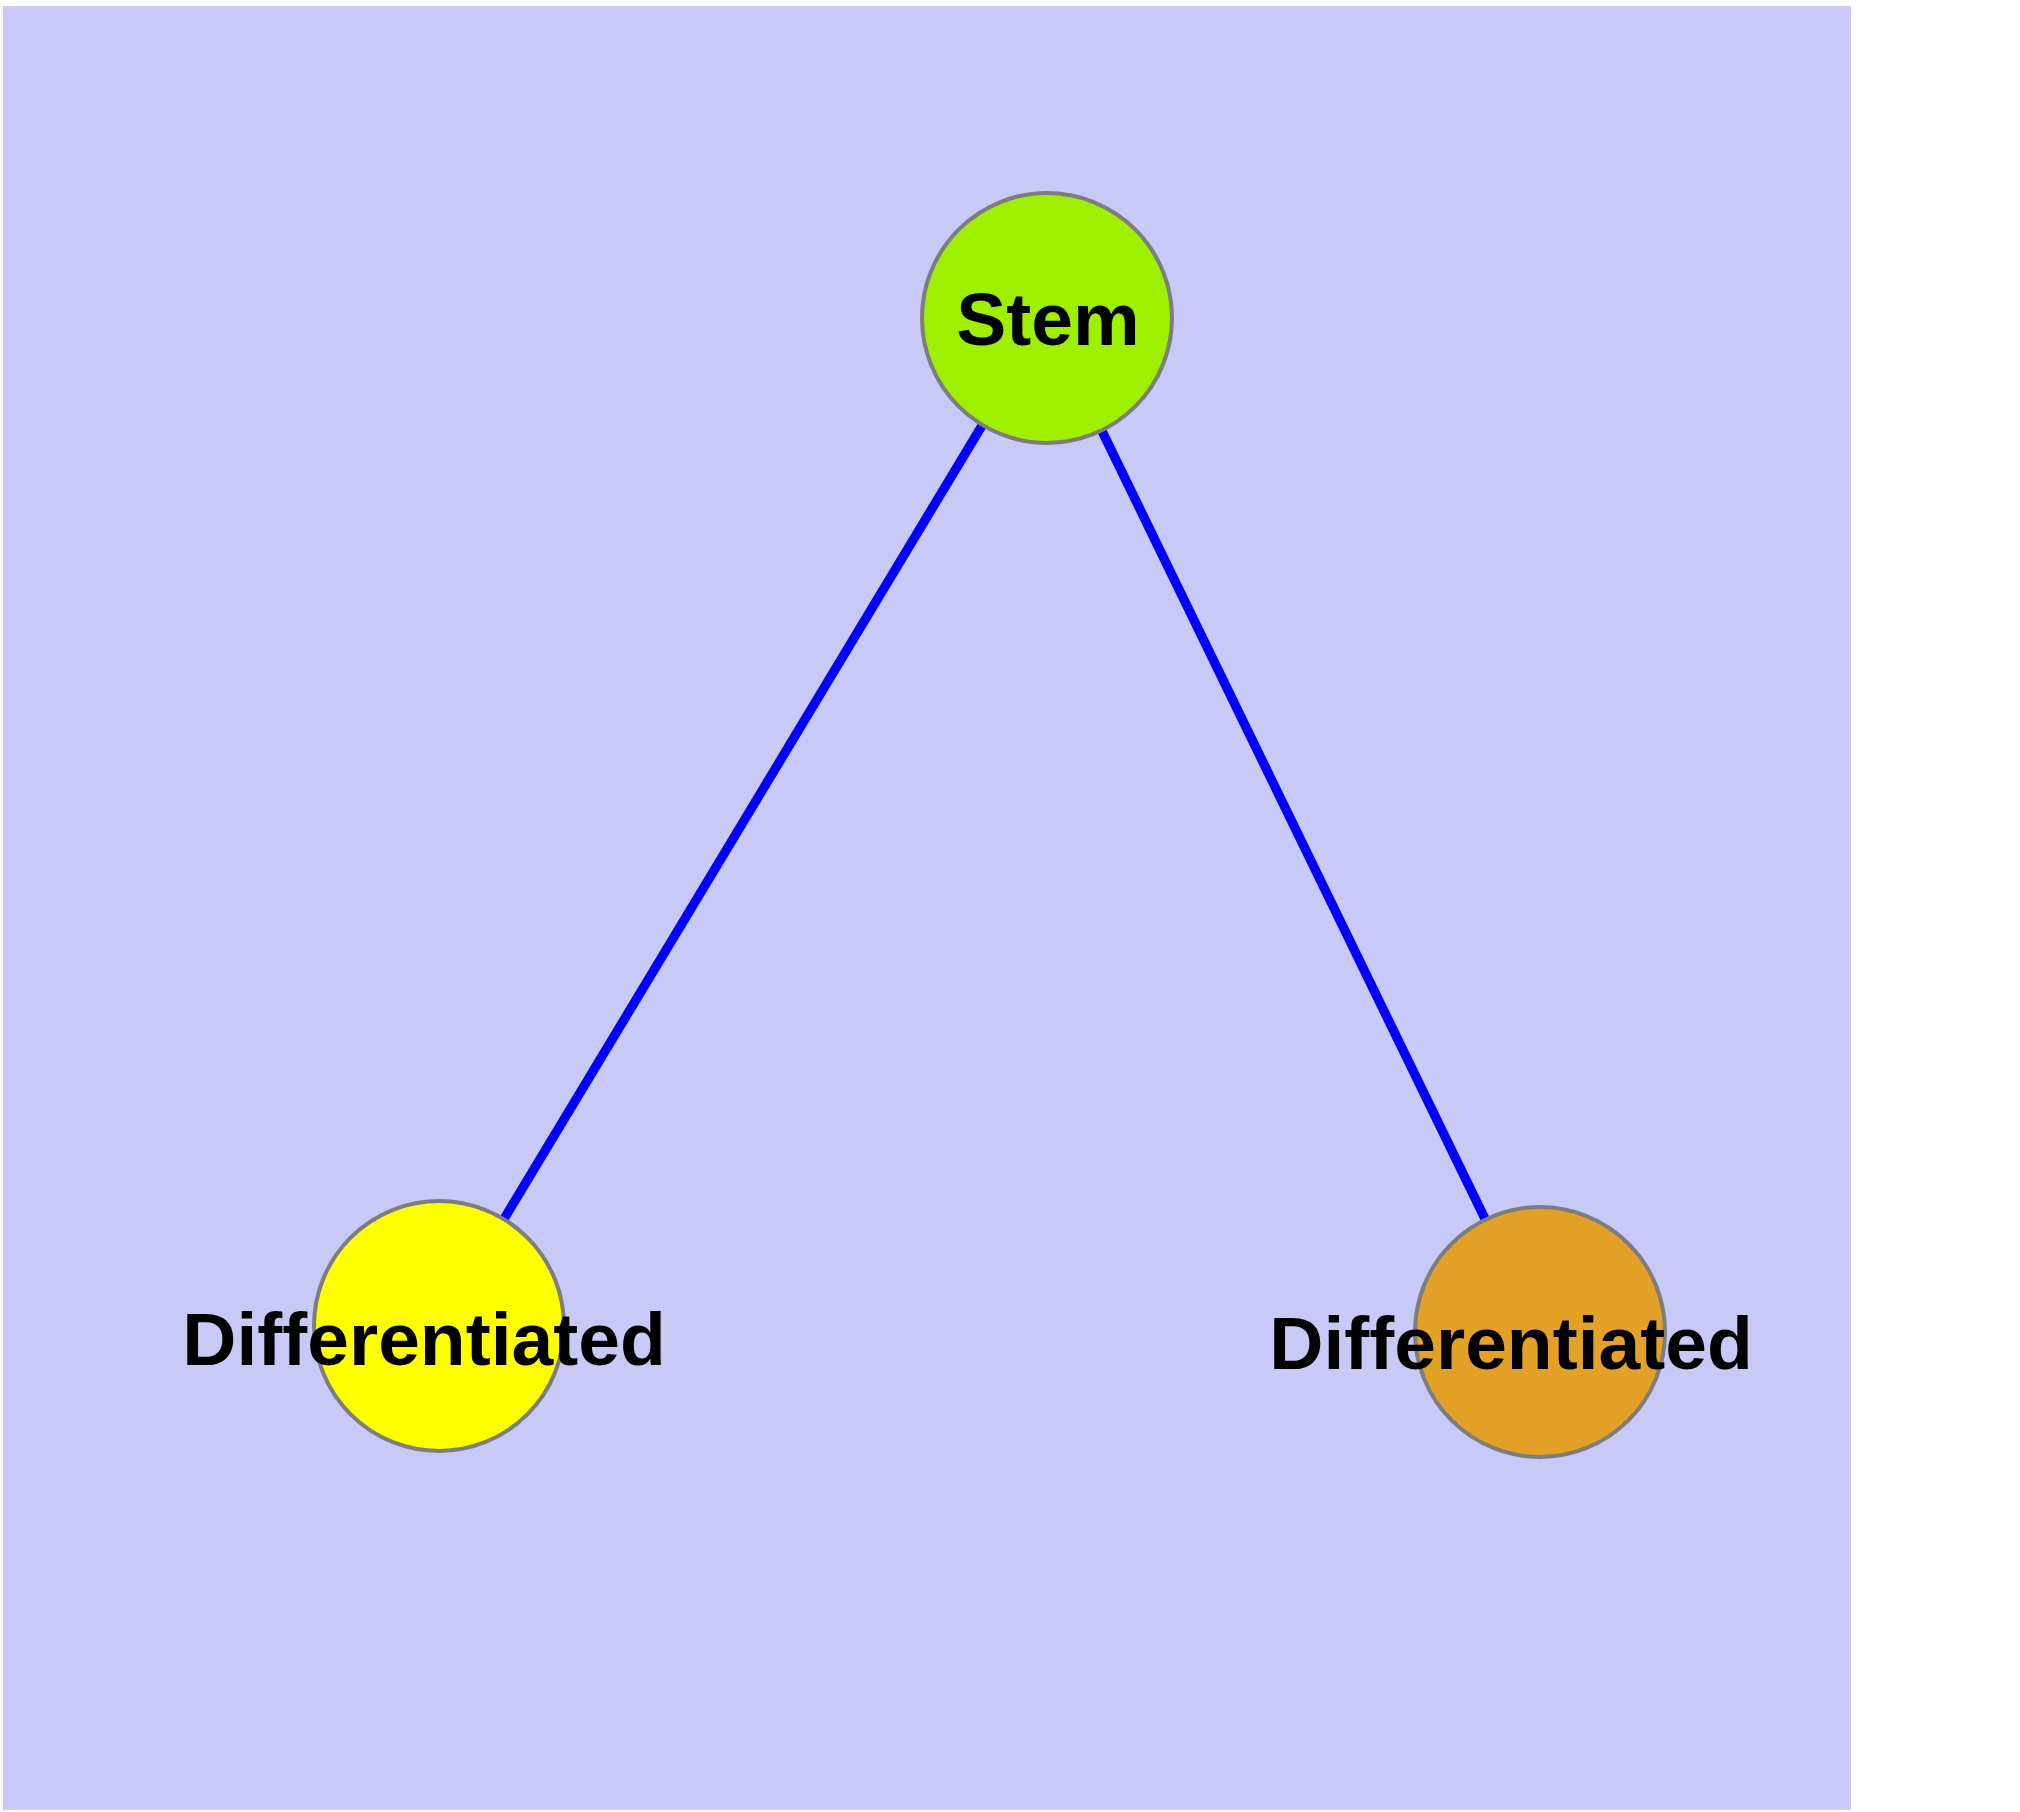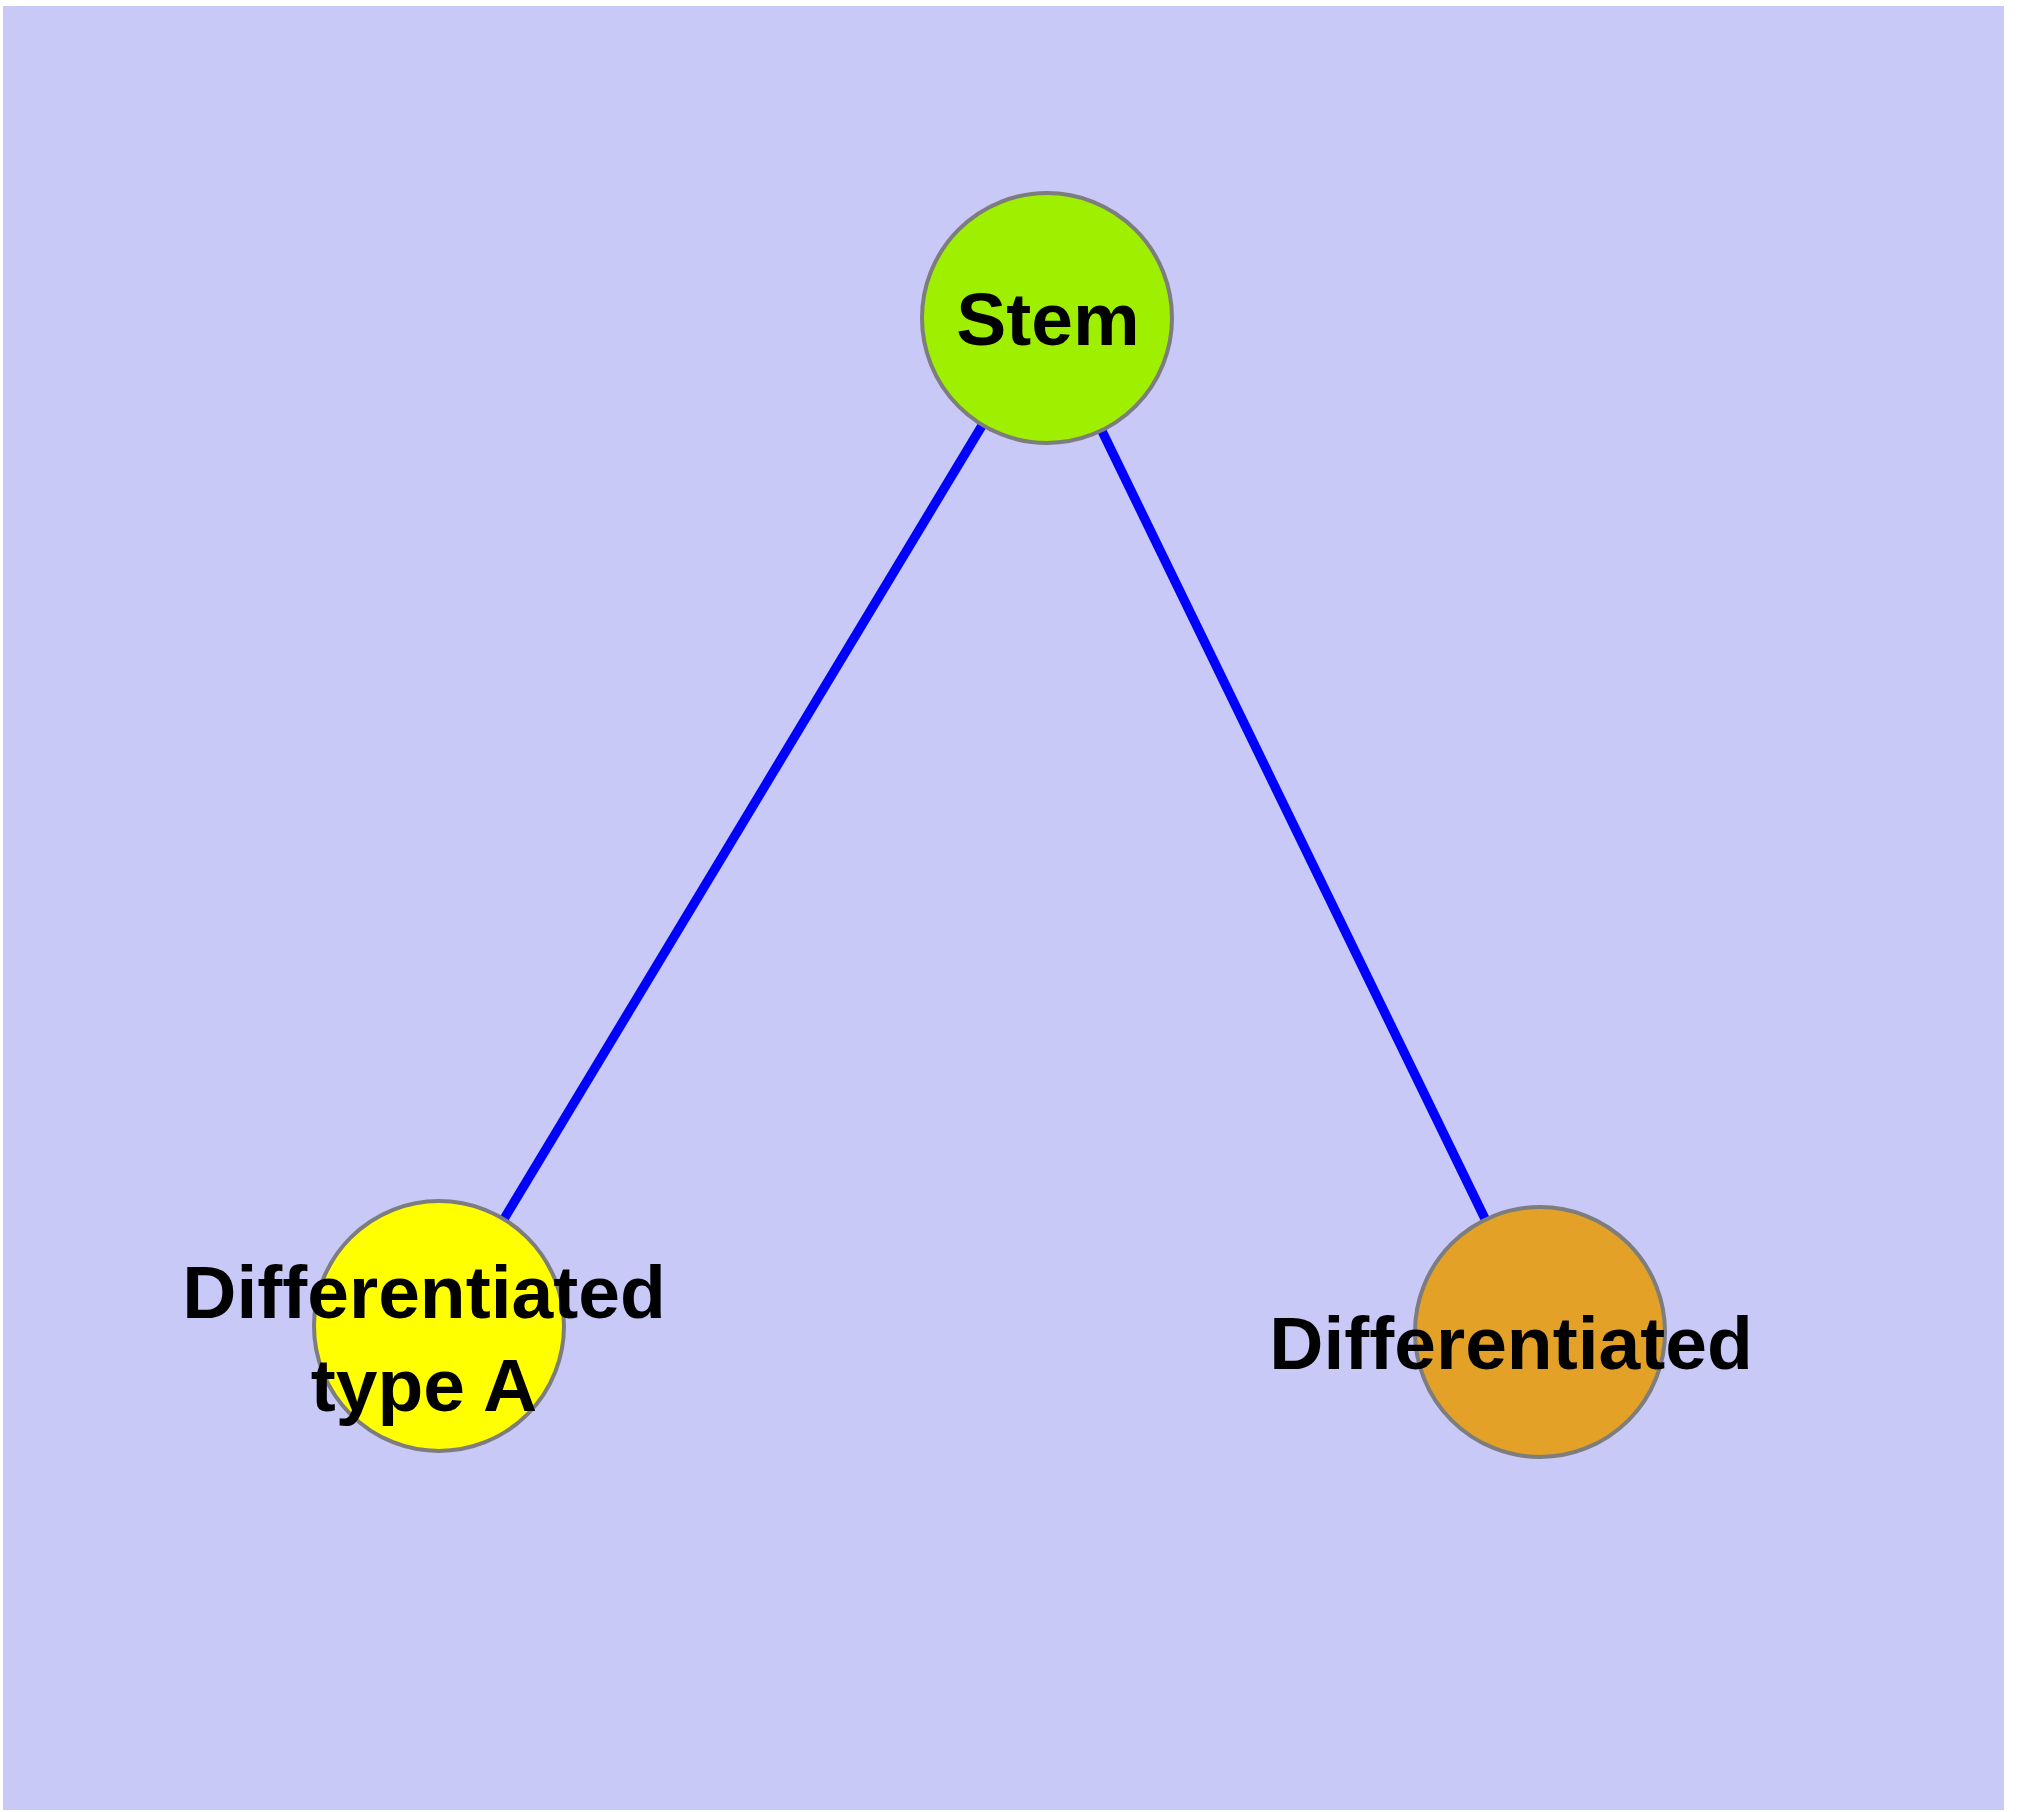--- a/index.html
+++ b/index.html
@@ -6,21 +6,21 @@
     margin: 0;
     padding: 0;
     width: 2021px;
     height: 1812px;
     background: #ffffff;
     overflow: hidden;
     font-family: "Liberation Sans", sans-serif;
   }
   .stage {
     position: relative;
-    width: 2004px;
+    width: 1851px;
     height: 1812px;
     text-decoration: underline;
   }
   .canvas {
     position: absolute;
     top: 6px;
     left: 2.5px;
     right: 0;
     bottom: 2.5px;
   }
@@ -68,21 +68,20 @@
   <div class="node" style="left: 920px; top: 191px; background-color: rgb(159, 239, 0); border-color: rgb(125, 125, 125);"></div>
 
   <div class="node" style="left: 312px; top: 1199px; background-color: rgb(255, 255, 0); border-color: rgb(125, 125, 125);"></div>
 
   <div class="node" style="left: 1413px; top: 1205px; background-color: rgb(227, 161, 40); border-color: rgb(125, 125, 125);"></div>
 
   <div class="node-label" style="left: 1048px; top: 319px; color: rgb(0, 0, 0);">Stem</div>
 
   <div class="node-label" style="left: 424px; top: 1339px; color: rgb(0, 0, 0);">
     <div>Differentiated</div>
-    <div>type A</div>
   </div>
 
   <div class="node-label" style="left: 1511px; top: 1343px; color: rgb(0, 0, 0);">
     <div>Differentiated</div>
   </div>
 
 </div>
 
 
 </body></html>

